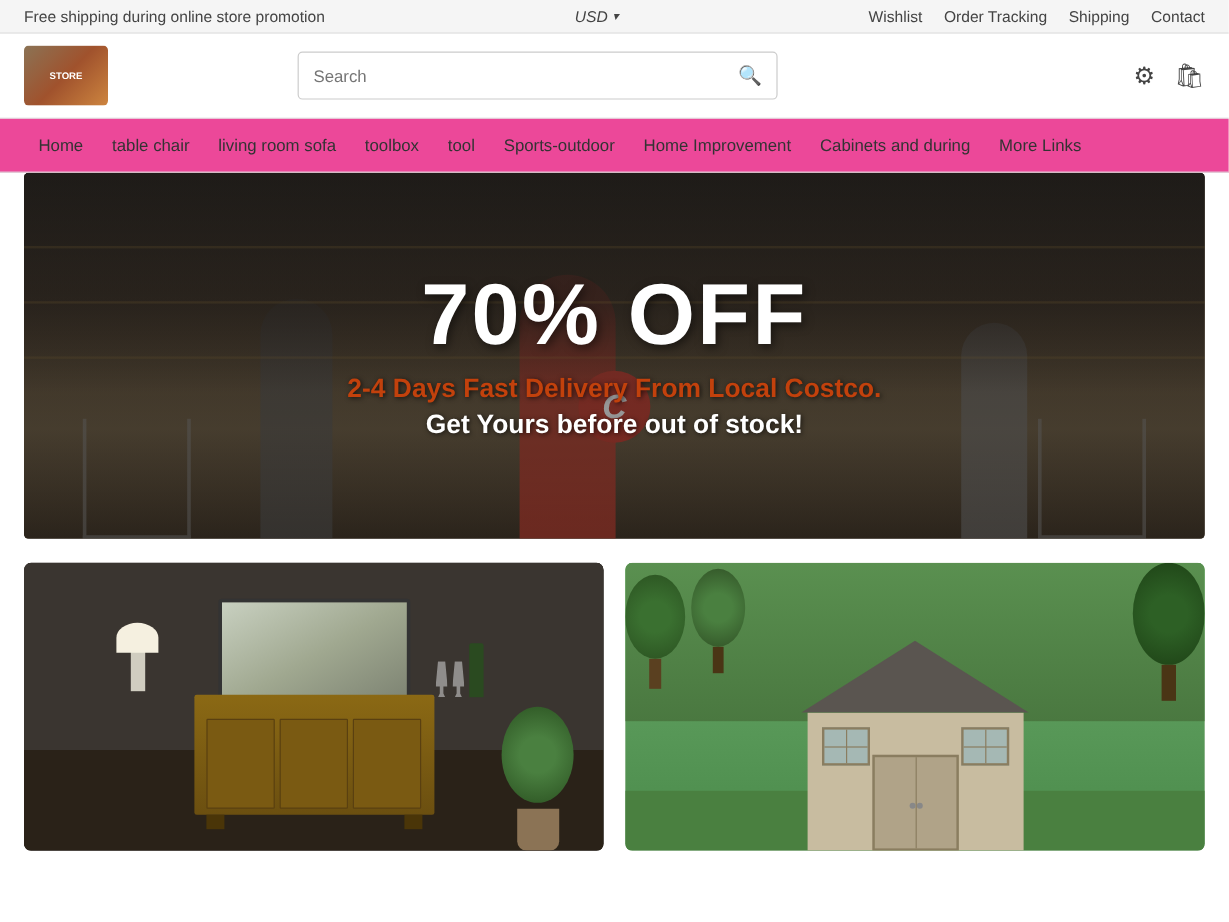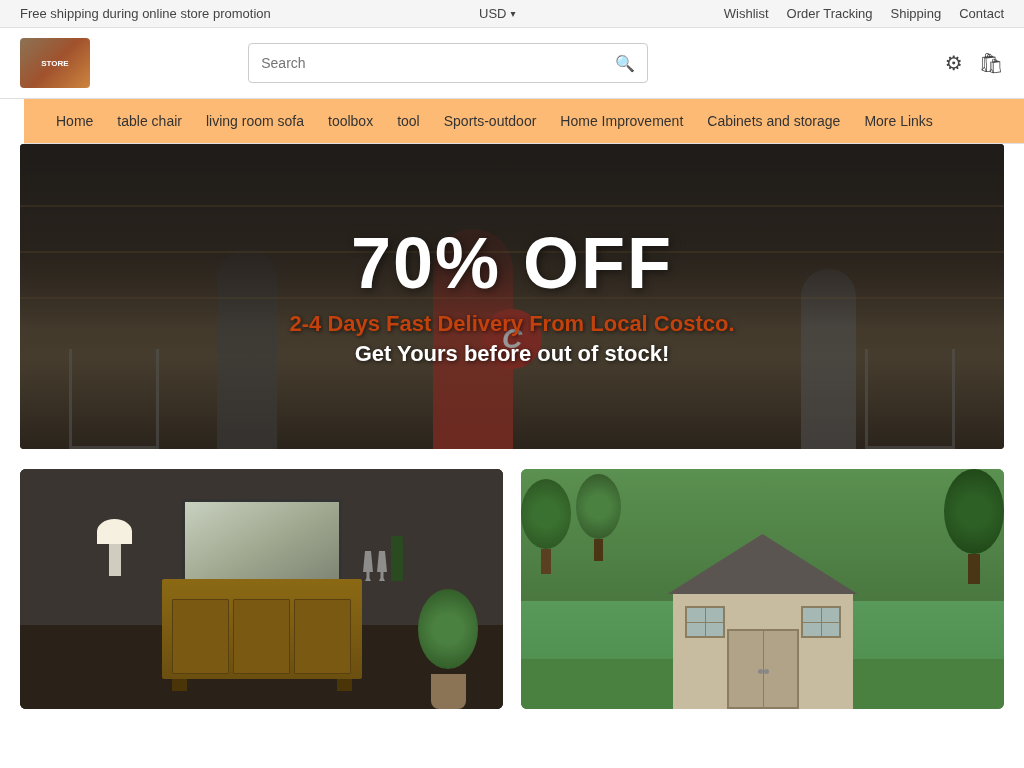--- a/index.html
+++ b/index.html
@@ -11,21 +11,21 @@
       display: flex;
       align-items: center;
       justify-content: space-between;
       padding: 6px 20px;
       font-size: 13px;
       color: #444;
       border-bottom: 1px solid #e0e0e0;
     }
     .top-bar-right { display: flex; gap: 18px; align-items: center; }
     .top-bar-right a { text-decoration: none; color: #444; font-size: 13px; cursor: pointer; }
-    .currency-selector { display: flex; align-items: center; gap: 4px; cursor: pointer; }
+    .currency-selector { display: flex; align-items: center; gap: 4px; cursor: pointer; font-style: italic; }
     .currency-selector .chevron { font-size: 10px; }
 
     
     .header {
       display: flex;
       align-items: center;
       padding: 10px 20px;
       border-bottom: 1px solid #e0e0e0;
       gap: 20px;
     }
@@ -89,22 +89,21 @@
       color: #444;
       font-size: 20px;
     }
 
     
     .nav {
       display: flex;
       align-items: center;
       padding: 0 20px;
       border-bottom: 1px solid #e0e0e0;
-      background: #fdba74;
-      margin-left: 24px;
+      background: #ec4899;
     }
     .nav a {
       text-decoration: none;
       color: #333;
       font-size: 14px;
       padding: 14px 12px;
       display: block;
       white-space: nowrap;
       cursor: pointer;
     }
@@ -388,21 +387,21 @@
 </div>
 
 <nav class="nav">
   <a>Home</a>
   <a>table chair</a>
   <a>living room sofa</a>
   <a>toolbox</a>
   <a>tool</a>
   <a>Sports-outdoor</a>
   <a>Home Improvement</a>
-  <a>Cabinets and storage</a>
+  <a>Cabinets and during</a>
   <a>More Links</a>
 </nav>
 
 <div class="hero">
   <div class="hero-scene">
     <div class="hero-scene-inner">
 
       <div style="position:absolute;bottom:0;left:42%;width:80px;height:220px;background:#c0392b;border-radius:40px 40px 0 0;opacity:0.8;"></div>
       <div style="position:absolute;bottom:0;left:20%;width:60px;height:200px;background:#555;border-radius:30px 30px 0 0;opacity:0.6;"></div>
       <div style="position:absolute;bottom:0;right:15%;width:55px;height:180px;background:#777;border-radius:28px 28px 0 0;opacity:0.6;"></div>

